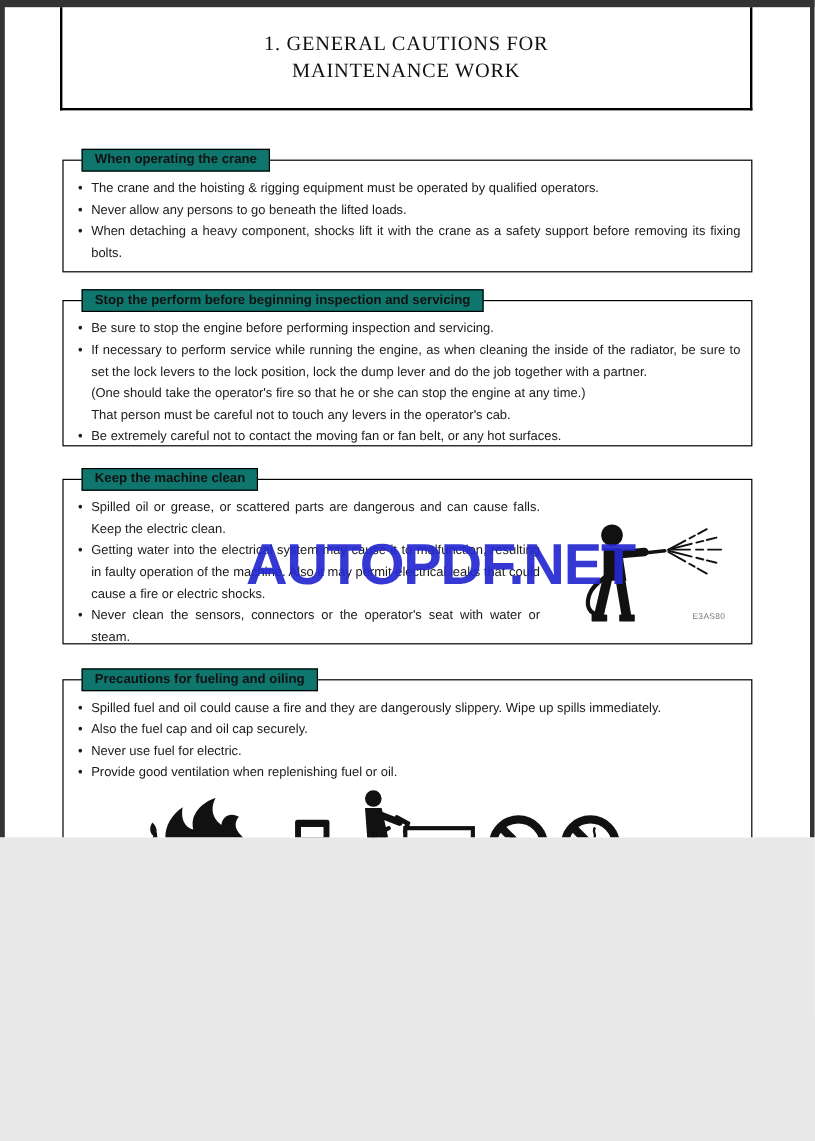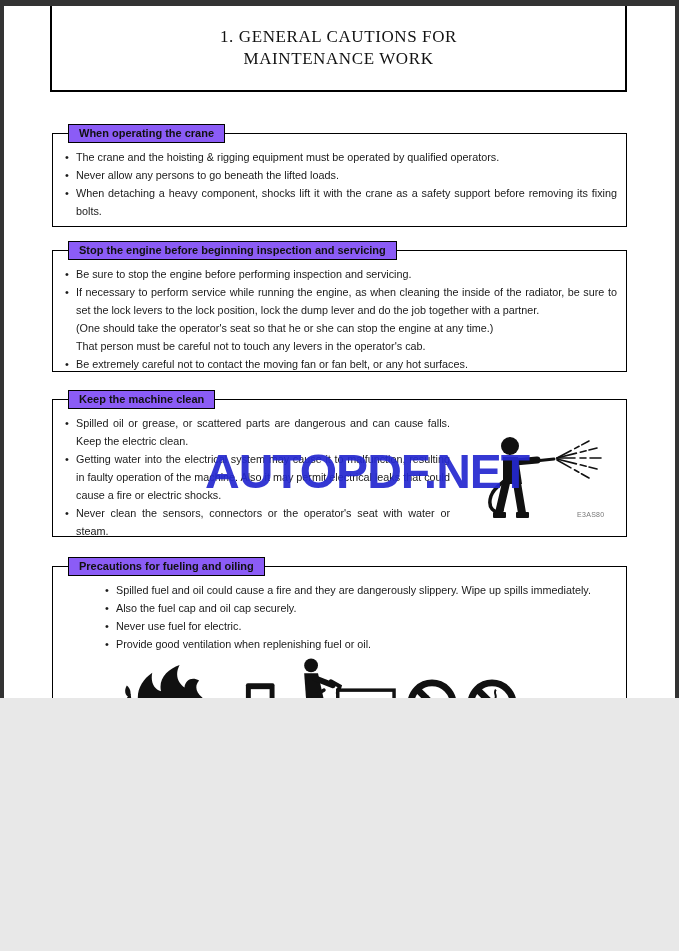--- a/index.html
+++ b/index.html
@@ -23,25 +23,25 @@
     letter-spacing:0.6px; color:#111; text-align:center;
   }
 
   .section {
     position:absolute; left:52px; width:575px;
     border:1.5px solid #000; background:#fff;
   }
   .sec-1 { top:133px; height:94px; }
   .sec-2 { top:250px; height:122px; }
   .sec-3 { top:399px; height:138px; }
-  .sec-4 { top:566px; height:189px;padding-left:40px; }
+  .sec-4 { top:566px; height:189px; }
 
   .sec-label {
     position:absolute; top:-10px; left:15px;
-    background:#8b5cf6; border:1.5px solid #000;
+    background:#0f766e; border:1.5px solid #000;
     padding:2px 10px; font-size:11px; font-weight:bold; line-height:13px;
     white-space:nowrap; color:#111;
   }
 
   ul.bullets { list-style:none; margin:0; padding:14px 9px 0 12px; }
   ul.bullets.narrow { width:406px; }
   ul.bullets li { position:relative; padding-left:11px; }
   .mk { position:absolute; left:0; top:0; font-size:11px; line-height:18px; }
   .ln { font-size:10.8px; line-height:18px; text-align:justify; }
   .ln.last { text-align:left; }
@@ -98,30 +98,30 @@
         <div class="ln">Never allow any persons to go beneath the lifted loads.</div>
       </li>
       <li>
         <span class="mk">•</span>
         <div class="ln">When detaching a heavy component, shocks lift it with the crane as a safety support before removing its fixing bolts.</div>
       </li>
     </ul>
   </div>
 
   <div class="section sec-2">
-    <div class="sec-label">Stop the engine before beginning inspection and servicing</div>
+    <div class="sec-label">Stop the perform before beginning inspection and servicing</div>
     <ul class="bullets">
       <li>
         <span class="mk">•</span>
         <div class="ln">Be sure to stop the engine before performing inspection and servicing.</div>
       </li>
       <li>
         <span class="mk">•</span>
         <div class="ln">If necessary to perform service while running the engine, as when cleaning the inside of the radiator, be sure to set the lock levers to the lock position, lock the dump lever and do the job together with a partner.</div>
-        <div class="ln last">(One should take the operator's seat so that he or she can stop the engine at any time.)</div>
+        <div class="ln last">(One should take the operator's fire so that he or she can stop the engine at any time.)</div>
         <div class="ln last">That person must be careful not to touch any levers in the operator's cab.</div>
       </li>
       <li>
         <span class="mk">•</span>
         <div class="ln">Be extremely careful not to contact the moving fan or fan belt, or any hot surfaces.</div>
       </li>
     </ul>
   </div>
 
   <div class="section sec-3">

